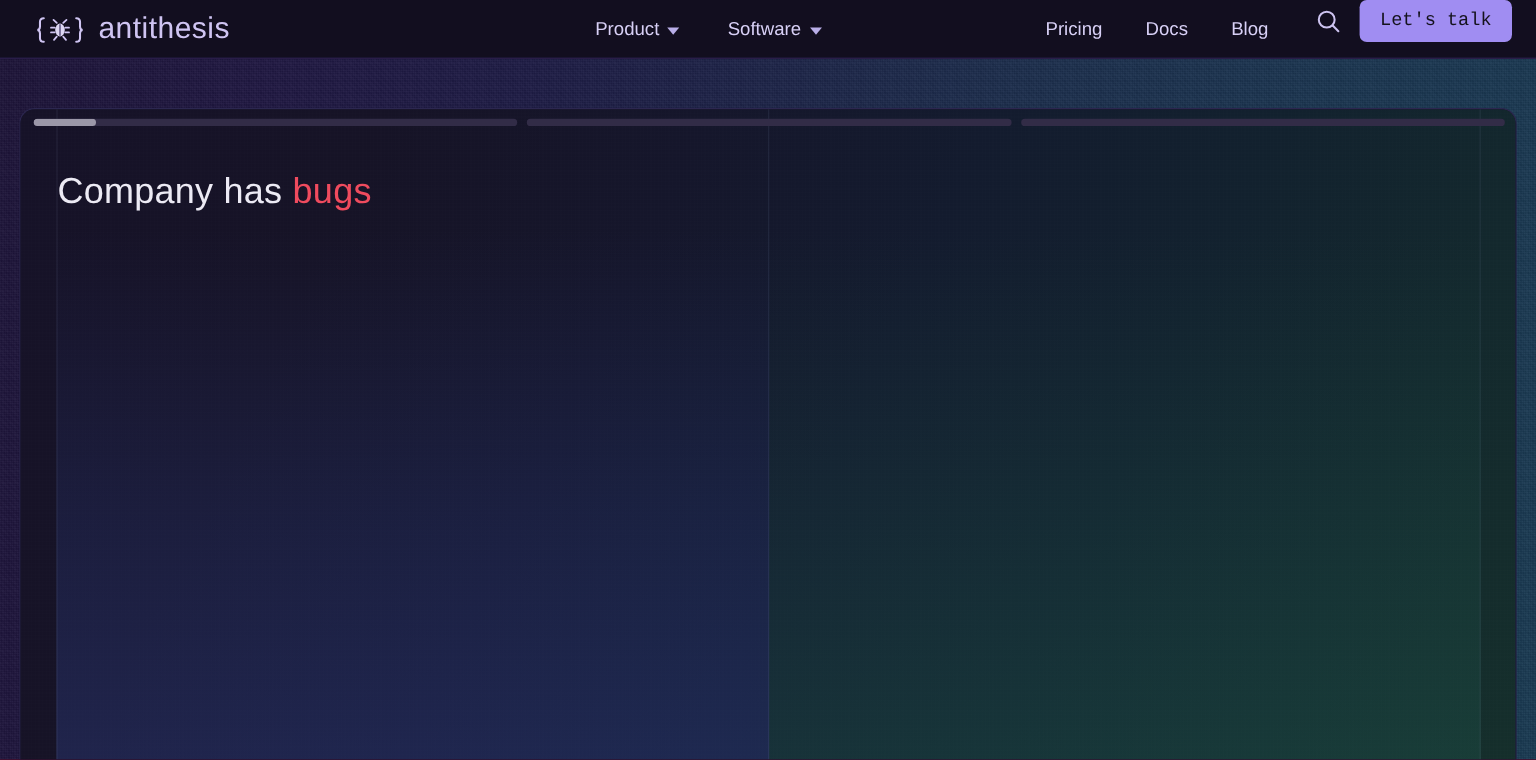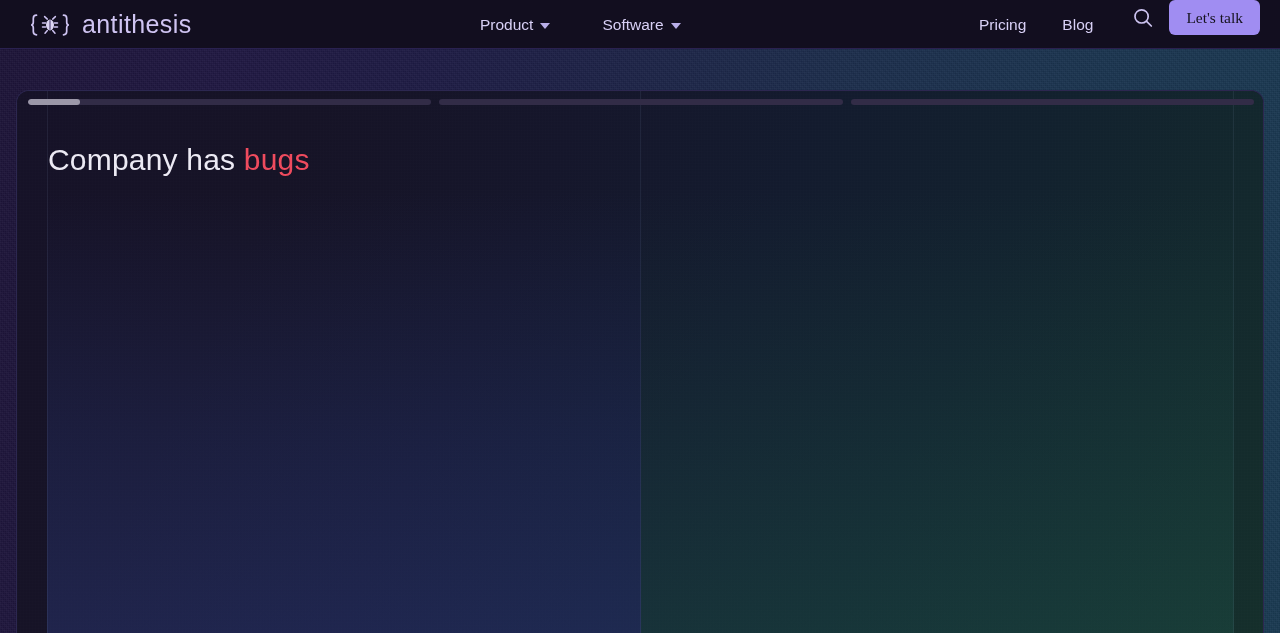--- a/index.html
+++ b/index.html
@@ -53,26 +53,26 @@
   .brand-name {
     color: #cfc4f2;
     font-size: 25px;
     letter-spacing: 0.4px;
     font-weight: 400;
     line-height: 1;
   }
 
   .nav {
     position: absolute;
-    left: 462px;
-    top: 0;
-    height: 49px;
-    display: flex;
-    align-items: center;
-    gap: 16px;
+    left: 478px;
+    top: 0;
+    height: 49px;
+    display: flex;
+    align-items: center;
+    gap: 4px;
   }
   .nav-item {
     display: flex;
     align-items: center;
     gap: 7px;
     color: #d8d0f6;
     font-size: 15.5px;
     padding: 0 18px;
     height: 49px;
     cursor: pointer;
@@ -105,21 +105,21 @@
   }
   .cta {
     background: #a08df2;
     color: #14121c;
     font-size: 15.5px;
     font-weight: 500;
     border: none;
     border-radius: 6px;
     padding: 9px 17px;
     cursor: pointer;
-    font-family: Liberation Serif, serif;
+    font-family: Liberation Mono, monospace;
     line-height: 1.1;
   }
 
   
   .backdrop {
     position: absolute;
     left: 0; top: 49px;
     width: 1280px;
     height: 584px;
     background:
@@ -283,20 +283,23 @@
         <span>Software</span>
         <span class="caret"></span>
       </div>
     </nav>
 
     <div class="nav-right">
       <div class="nav-item">
         <span>Pricing</span>
       </div>
       <div class="nav-item">
+        <span>Docs</span>
+      </div>
+      <div class="nav-item">
         <span>Blog</span>
       </div>
 
       <div class="search-btn">
         <span>
           <svg width="22" height="22" viewBox="0 0 22 22" fill="none" xmlns="http://www.w3.org/2000/svg">
             <circle cx="9.6" cy="9.4" r="6.6" stroke="#cdc3f0" stroke-width="1.7"></circle>
             <path d="M14.6 14.3 19.3 19" stroke="#cdc3f0" stroke-width="1.7" stroke-linecap="round"></path>
           </svg>
         </span>

